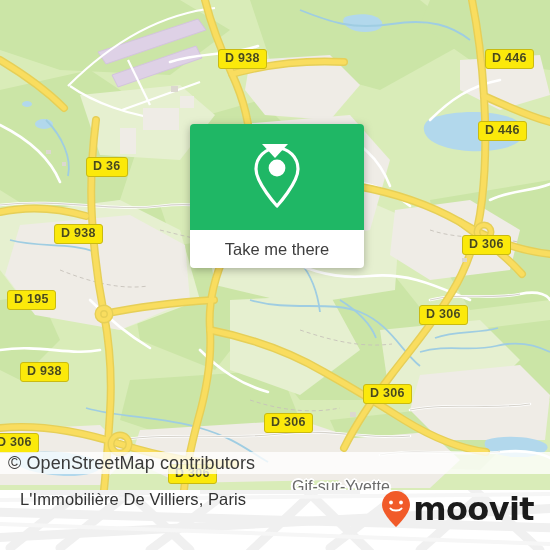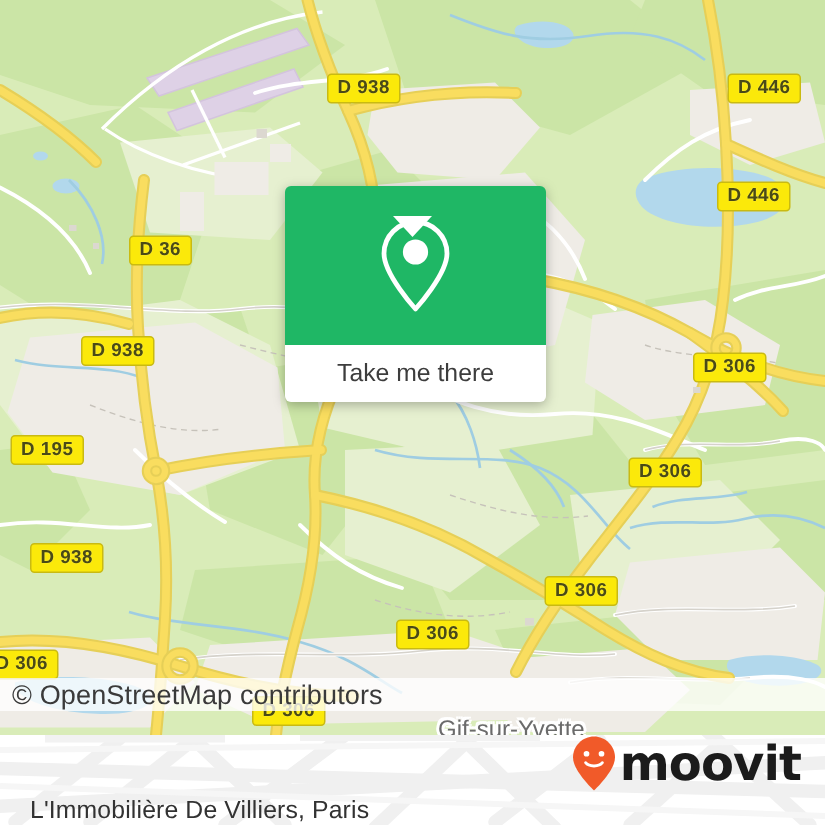--- a/index.html
+++ b/index.html
@@ -83,21 +83,21 @@
   }
 
   
   .footer{
     position:absolute;left:0;top:490px;width:550px;height:60px;
     background:#ffffff;overflow:hidden;
   }
   .footer-wm{position:absolute;left:0;top:0;opacity:1;}
   .footer-title{
     position:absolute;left:20px;top:0;height:60px;
-    display:flex;align-items:flex-end;
+    display:flex;align-items:flex-start;
     font-size:16.5px;color:#323232;
     letter-spacing:0.1px;
   }
   .footer-logo{
     position:absolute;right:16px;top:0;height:66px;
     display:flex;align-items:flex-start;
   }
   .logo-word{
     font-size:32px;font-weight:bold;color:#1b1b1b;
     letter-spacing:-0.6px;margin-left:2px;

